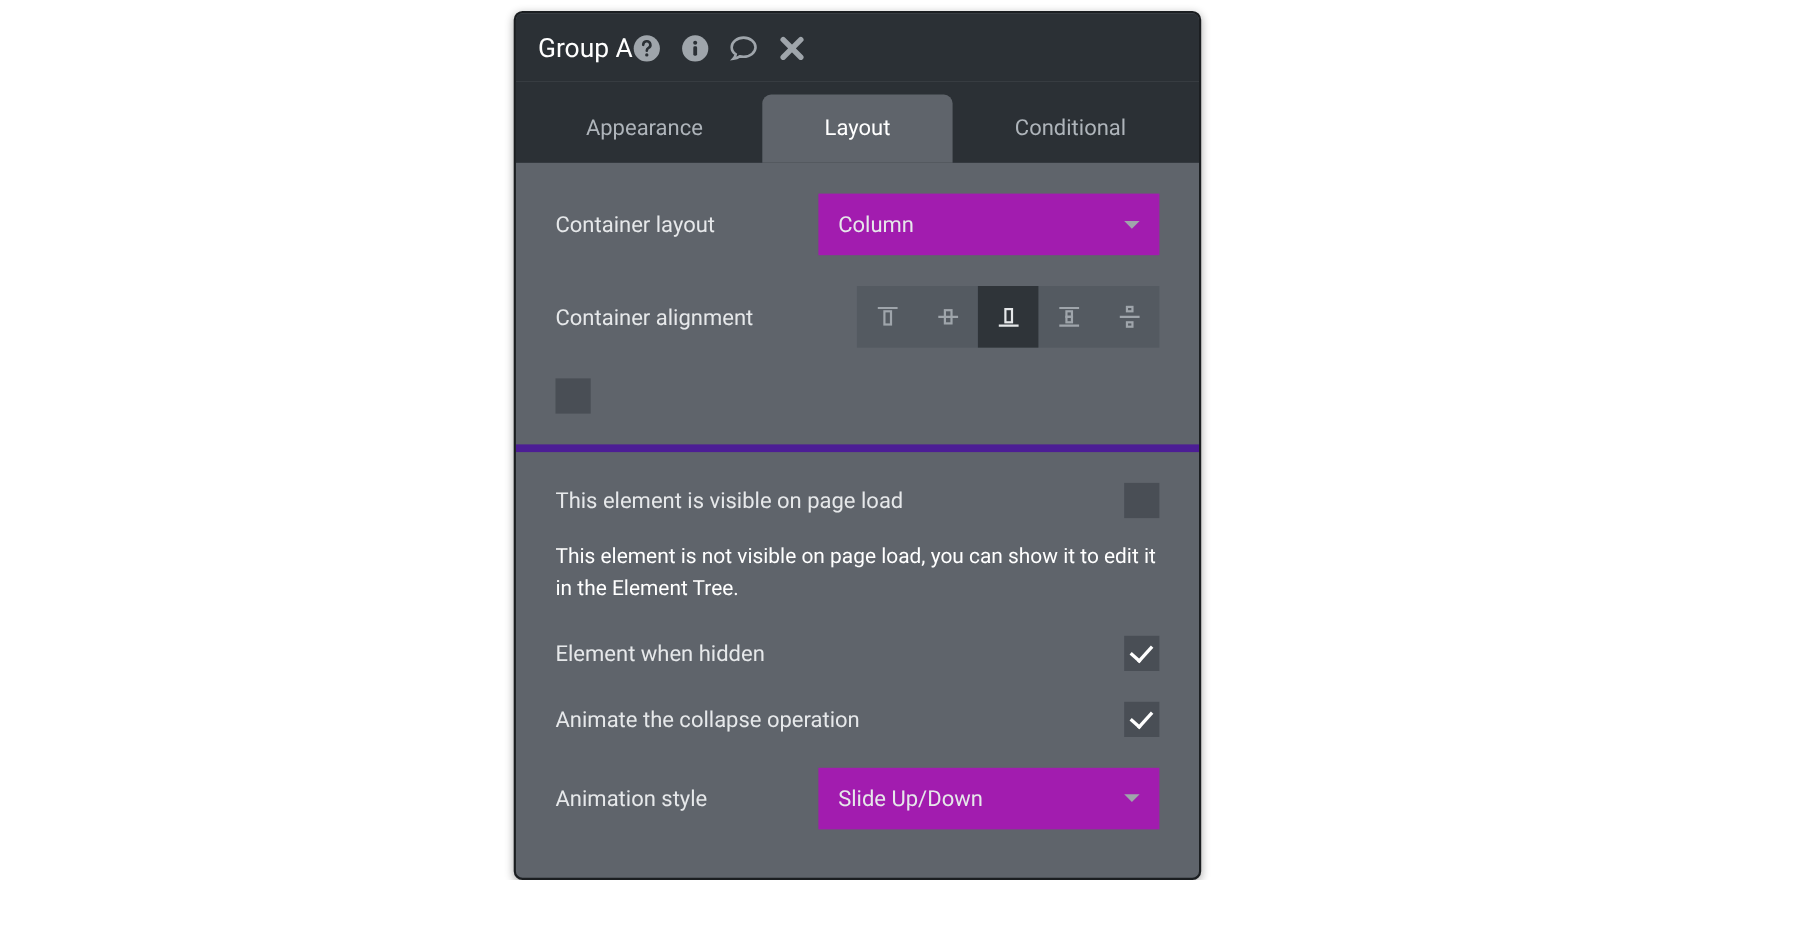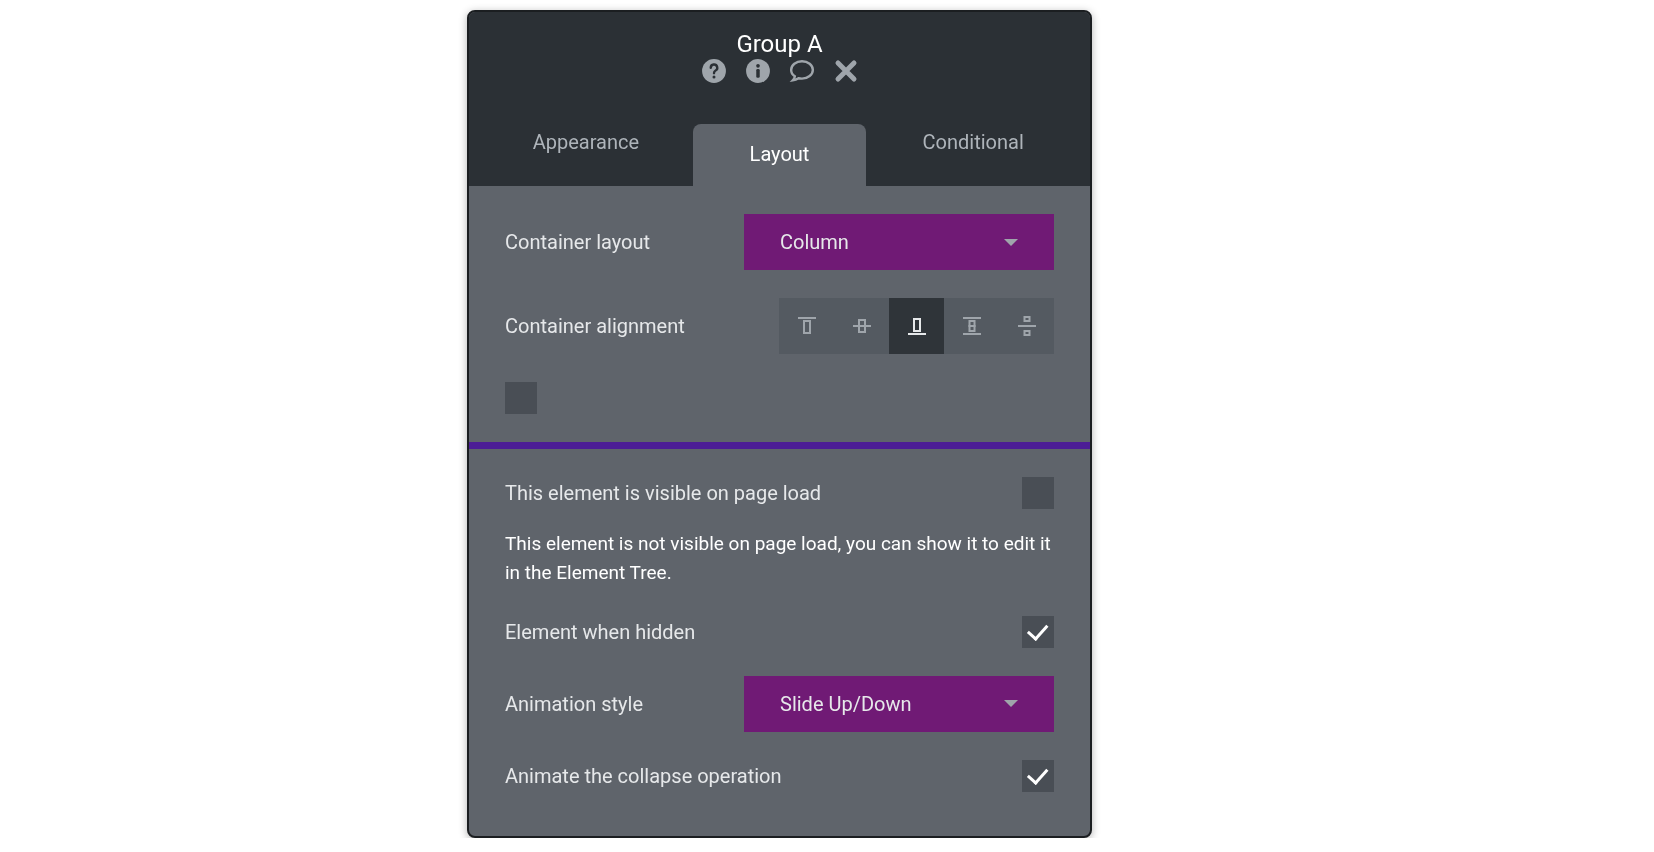--- a/index.html
+++ b/index.html
@@ -16,23 +16,21 @@
     border: 2px solid #1b1e21;
     border-radius: 8px;
     overflow: hidden;
     box-shadow: 0 2px 8px rgba(0,0,0,0.3);
   }
   
   .panel-header {
     background: #2b3035;
     display: flex;
     align-items: center;
-    justify-content: space-between;
     padding: 18px 20px 16px 20px;
-    flex-direction: column;
   }
   .panel-title {
     color: #ffffff;
     font-size: 24px;
     font-weight: 400;
   }
   .header-icons {
     display: flex;
     gap: 18px;
     align-items: center;
@@ -59,21 +57,20 @@
     text-align: center;
     padding: 18px 0 20px 0;
     color: #aeb4ba;
     font-size: 20px;
     cursor: pointer;
     border-radius: 8px 8px 0 0;
   }
   .tab.active {
     background: #5f646b;
     color: #ffffff;
-    margin-top: 12px;
   }
   
   .section {
     padding: 28px 36px 8px 36px;
     border-bottom: 7px solid #4c1d95;
   }
   .section:last-child { border-bottom: none; }
   .row {
     display: flex;
     align-items: center;
@@ -88,27 +85,27 @@
   }
   .help-text {
     color: #ffffff;
     font-size: 19px;
     line-height: 1.55;
     margin-top: -8px;
     margin-bottom: 28px;
   }
   
   .select {
-    background: #701a75;
+    background: #a21caf;
     width: 310px;
     height: 56px;
     display: flex;
     align-items: center;
     justify-content: space-between;
-    padding: 0 36px;
+    padding: 0 18px;
     cursor: pointer;
   }
   .select-value {
     color: #e6e8ea;
     font-size: 20px;
   }
   .select-caret {
     width: 0; height: 0;
     border-left: 7px solid transparent;
     border-right: 7px solid transparent;
@@ -257,28 +254,28 @@
     </div>
 
     <div class="help-text">This element is not visible on page load, you can show it to edit it in the Element Tree.</div>
 
     <div class="row">
       <span class="row-label">Element when hidden</span>
       <span class="checkbox checked"></span>
     </div>
 
     <div class="row">
+      <span class="row-label">Animate the collapse operation</span>
+      <span class="checkbox checked"></span>
+    </div>
+
+    <div class="row">
       <span class="row-label">Animation style</span>
       <div class="select">
         <span class="select-value">Slide Up/Down</span>
         <span class="select-caret"></span>
       </div>
     </div>
 
-    <div class="row">
-      <span class="row-label">Animate the collapse operation</span>
-      <span class="checkbox checked"></span>
-    </div>
-
     <div class="bottom-spacer"></div>
   </div>
 
 </div>
 
 </body></html>

